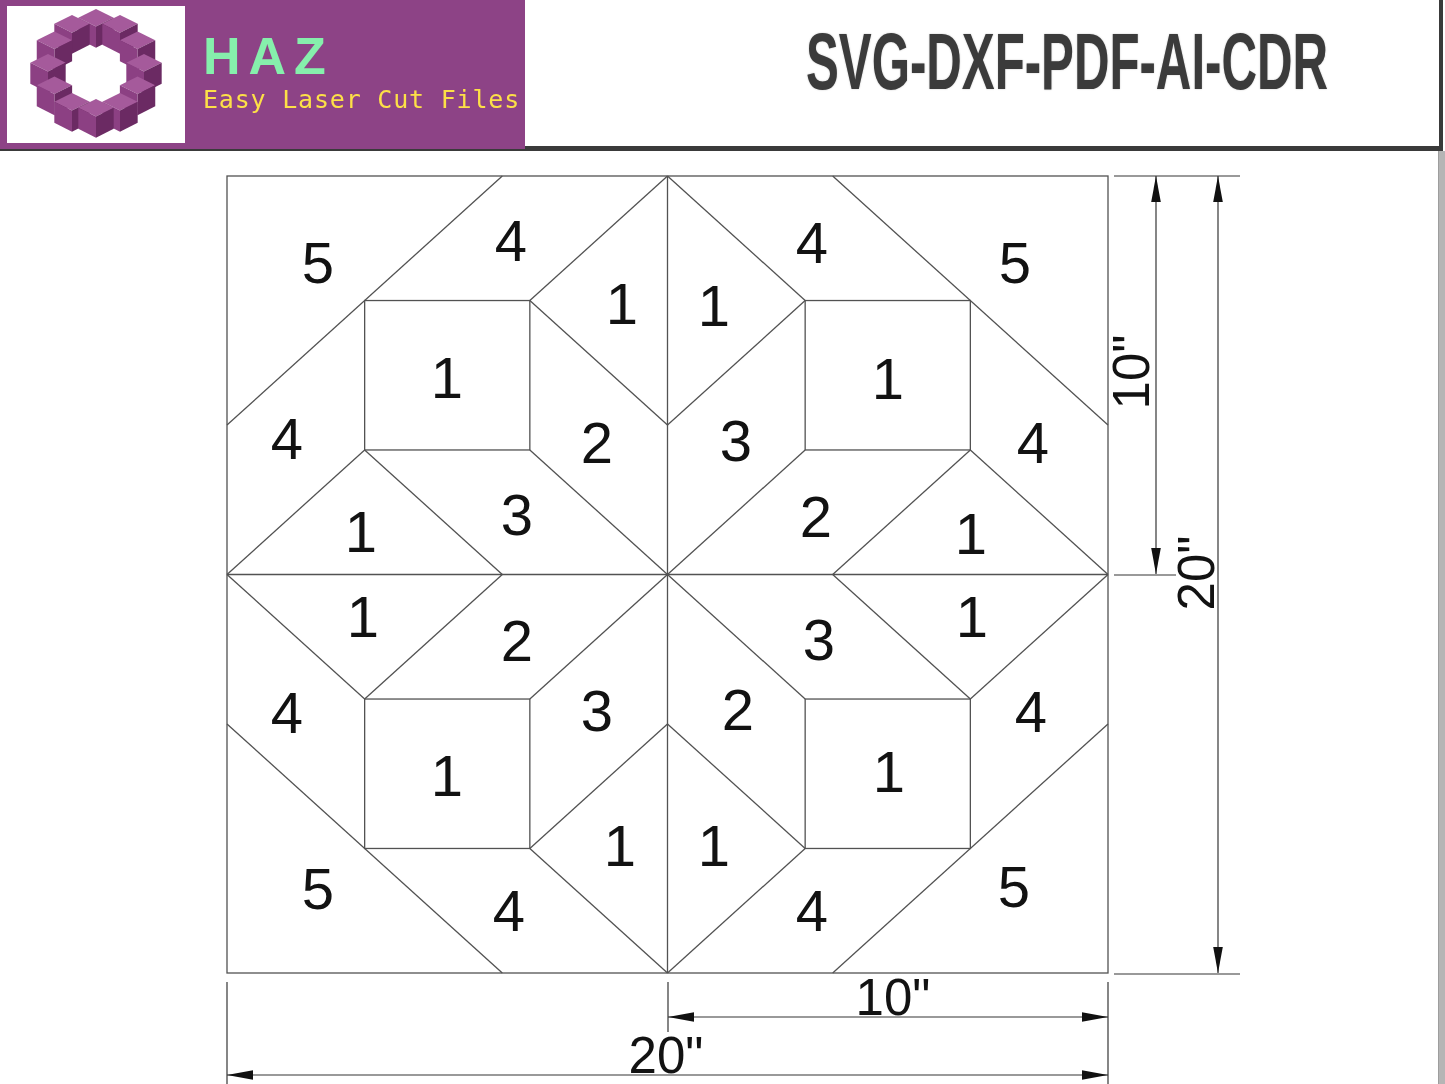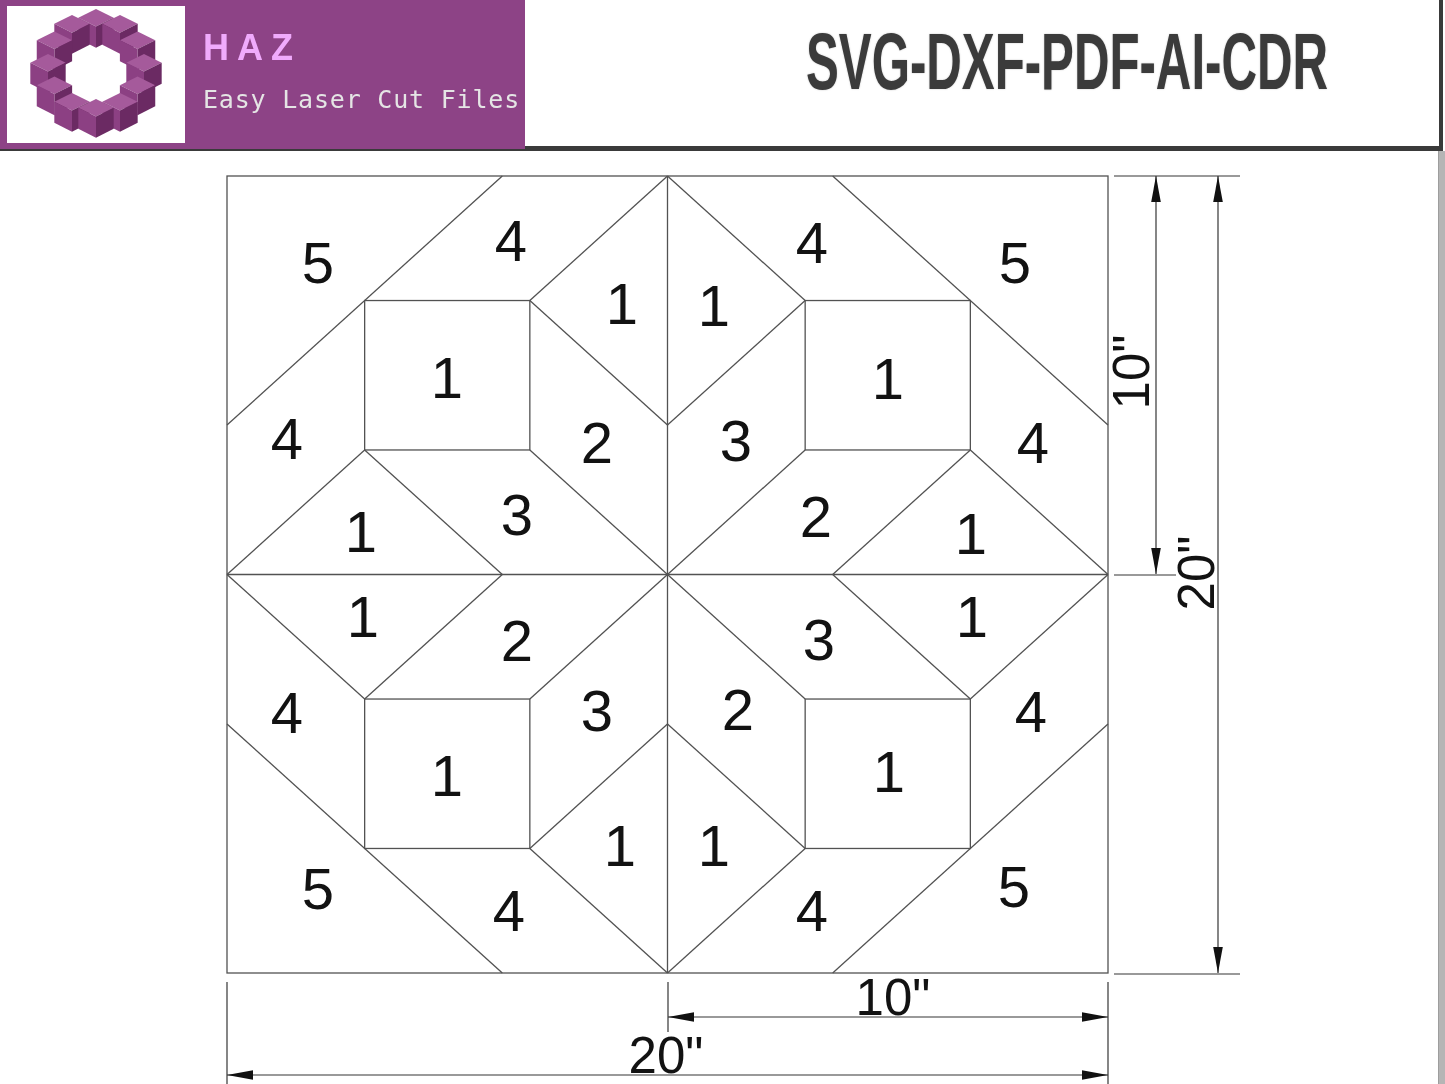--- a/index.html
+++ b/index.html
@@ -4,23 +4,23 @@
 <style>
   html,body{margin:0;padding:0;}
   body{
     width:1445px;height:1084px;position:relative;overflow:hidden;
     background:#ffffff;font-family:"Liberation Sans",sans-serif;
   }
   .abs{position:absolute;}
   .banner{left:0;top:0;width:525px;height:149px;z-index:3;}
   .logo-box{left:7px;top:6px;width:178px;height:137px;background:#ffffff;}
   .logo-box svg{display:block;}
-  .brand{left:203px;top:30px;font-size:36px;font-weight:bold;color:#f0abfc;
+  .brand{left:203px;top:30px;font-size:52px;font-weight:bold;color:#86efac;
          letter-spacing:8px;line-height:1.0;}
-  .tagline{left:203px;top:87px;font-size:25px;color:#e5e5e5;line-height:1.0;
+  .tagline{left:203px;top:87px;font-size:25px;color:#fde047;line-height:1.0;
            font-family:"DejaVu Sans Mono","Liberation Mono",monospace;letter-spacing:.8px;}
   .formats{left:806px;top:22px;font-size:80px;font-weight:800;line-height:1.0;
            transform:scaleX(.615);transform-origin:left top;white-space:nowrap;
            text-shadow:0 0 2px rgba(40,40,40,.35);z-index:2;}
   .hdr-divider{left:0;top:146px;width:1443px;height:5px;z-index:1;}
   .hdr-right-edge{left:1439px;top:0;width:4px;height:151px;z-index:1;}
   .right-strip{left:1438px;top:151px;width:7px;height:933px;border-left:1px solid #9d9d9d;}
   #diagram-svg{position:absolute;left:0;top:0;z-index:0;}
 </style>
 </head>

